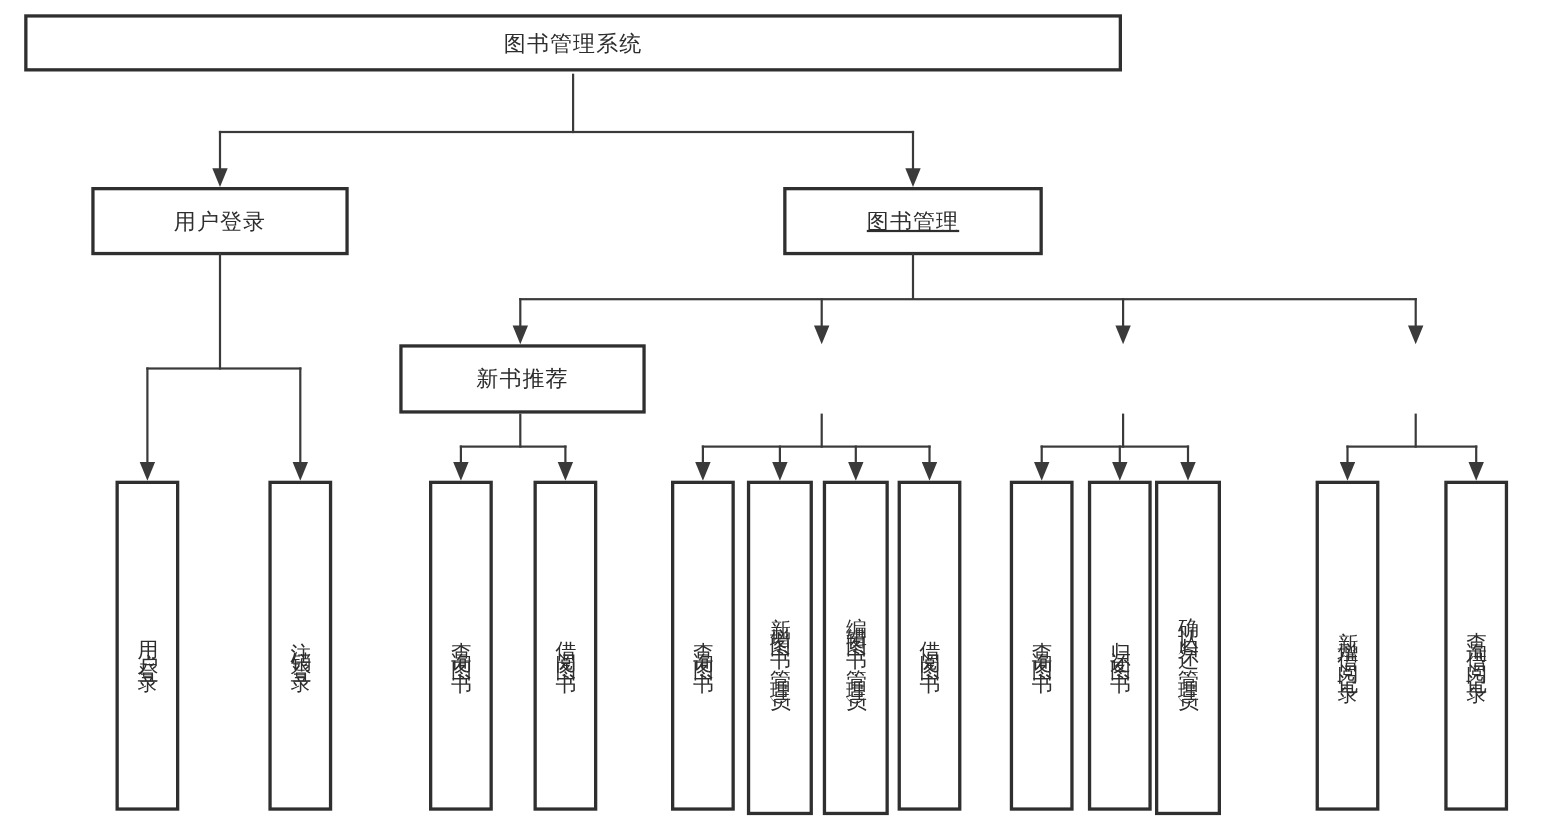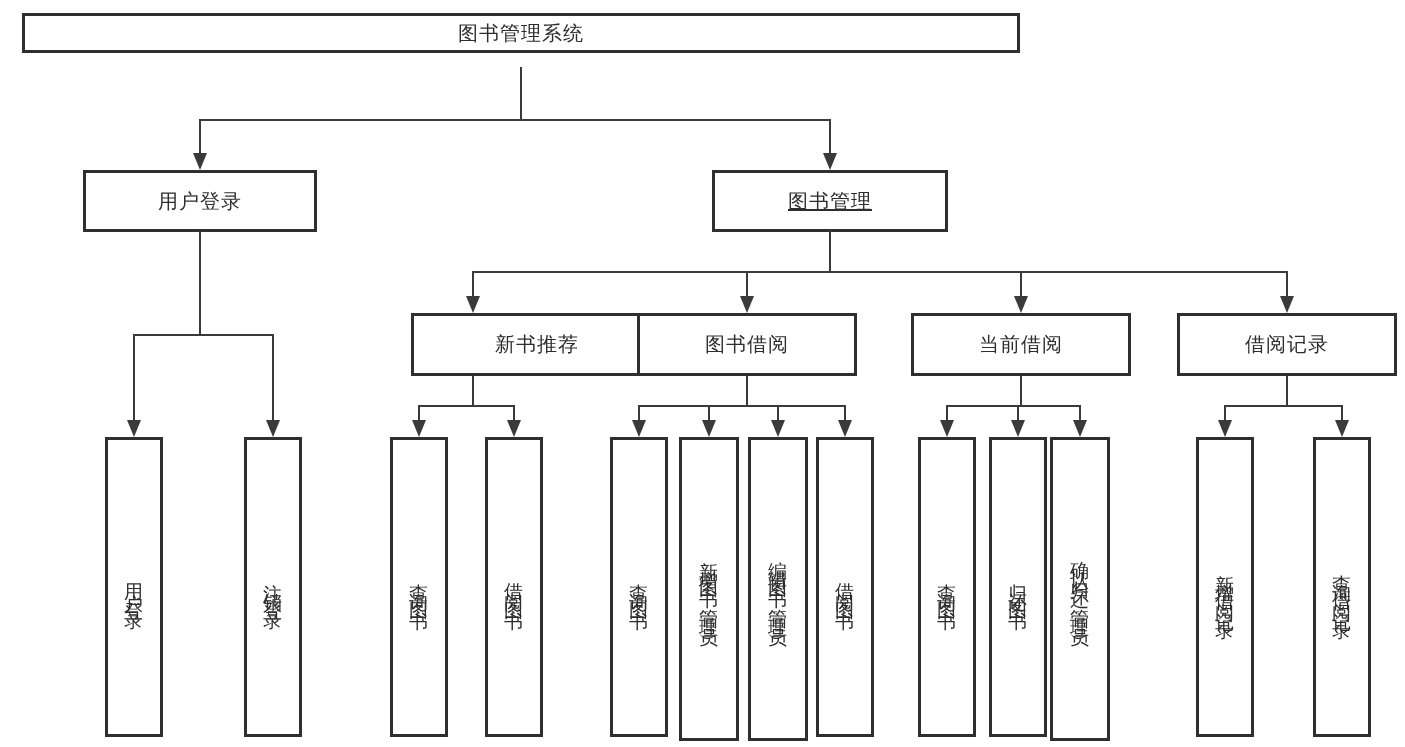--- a/index.html
+++ b/index.html
@@ -39,21 +39,21 @@
   .watermark{
     position:absolute;right:8px;top:714px;font-size:20px;color:var(--wm);
     z-index:10;letter-spacing:1px;
   }
 </style>
 </head>
 <body>
 
 <div id="canvas">
 
-  <div class="box" style="left:22px;top:13px;width:998px;height:40px;">
+  <div class="box" style="left:22px;top:13px;width:998px;height:52px;">
     <span>图书管理系统</span>
   </div>
 
   <div class="vl" style="left:520px;top:67px;height:54px;"></div>
 
   <div class="hl" style="left:199px;top:119px;width:632px;"></div>
   <div class="vl" style="left:199px;top:119px;height:35px;"></div>
   <div class="arrow" style="left:193px;top:153px;"></div>
   <div class="vl" style="left:829px;top:119px;height:35px;"></div>
   <div class="arrow" style="left:823px;top:153px;"></div>
@@ -76,31 +76,22 @@
   <div class="hl" style="left:472px;top:271px;width:816px;"></div>
   <div class="vl" style="left:472px;top:271px;height:26px;"></div>
   <div class="arrow" style="left:466px;top:296px;"></div>
   <div class="vl" style="left:746px;top:271px;height:26px;"></div>
   <div class="arrow" style="left:740px;top:296px;"></div>
   <div class="vl" style="left:1020px;top:271px;height:26px;"></div>
   <div class="arrow" style="left:1014px;top:296px;"></div>
   <div class="vl" style="left:1286px;top:271px;height:26px;"></div>
   <div class="arrow" style="left:1280px;top:296px;"></div>
 
-  <div class="box" style="left:363px;top:313px;width:252px;height:63px;margin-left:48px;">
+  <div class="box" style="left:363px;top:313px;width:224px;height:63px;">
     <span>新书推荐</span>
-  </div>
-  <div class="box" style="left:637px;top:313px;width:220px;height:63px;">
-    <span>图书借阅</span>
-  </div>
-  <div class="box" style="left:911px;top:313px;width:220px;height:63px;">
-    <span>当前借阅</span>
-  </div>
-  <div class="box" style="left:1177px;top:313px;width:220px;height:63px;">
-    <span>借阅记录</span>
   </div>
 
   <div class="vl" style="left:472px;top:376px;height:31px;"></div>
   <div class="hl" style="left:418px;top:405px;width:97px;"></div>
   <div class="vl" style="left:418px;top:405px;height:16px;"></div>
   <div class="arrow" style="left:412px;top:420px;"></div>
   <div class="vl" style="left:513px;top:405px;height:16px;"></div>
   <div class="arrow" style="left:507px;top:420px;"></div>
 
   <div class="vl" style="left:746px;top:376px;height:31px;"></div>

